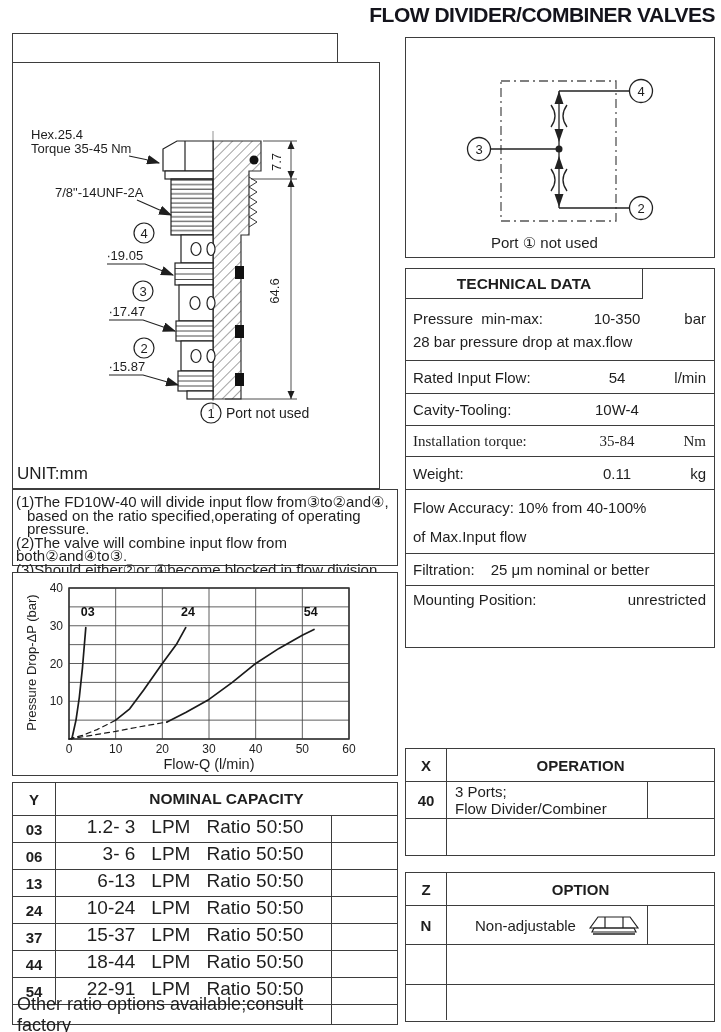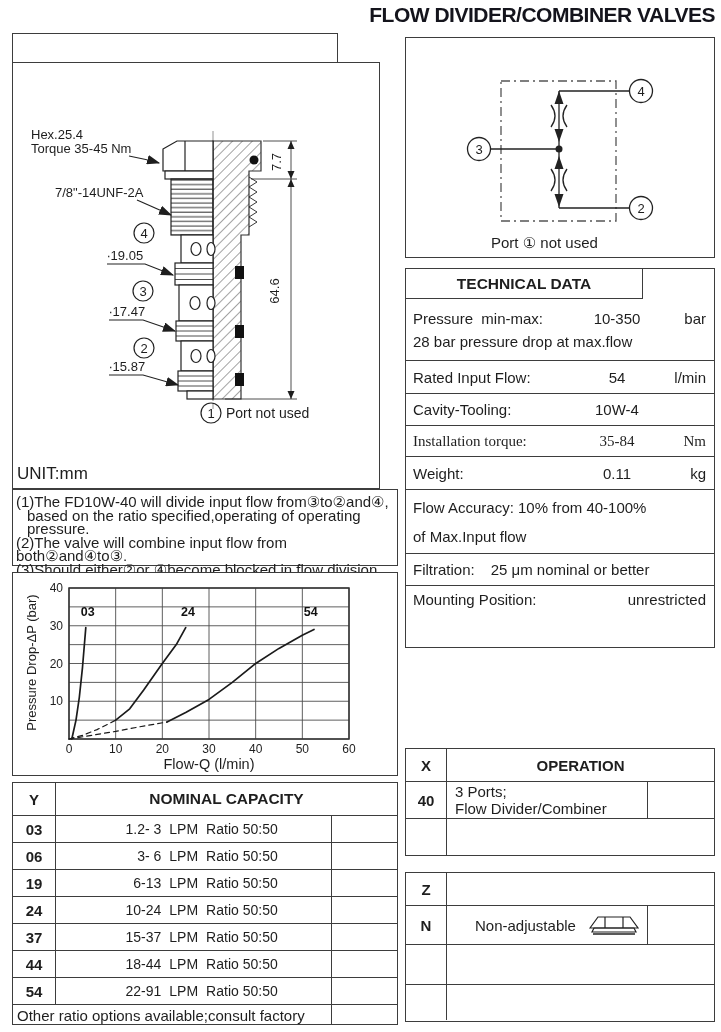--- a/index.html
+++ b/index.html
@@ -55,24 +55,24 @@
   .td-value{width:86px;text-align:center;}
   .td-unit{width:46px;text-align:right;white-space:pre;}
   .spacer{flex:1;}
 
   
   .cap-box{left:12px;top:782px;width:386px;height:243px;font-size:15px;}
   .cap-header{display:flex;height:33px;border-bottom:1.5px solid #3d3d3d;box-sizing:border-box;}
   .cap-col1{width:43px;border-right:1.5px solid #3d3d3d;display:flex;align-items:center;justify-content:center;font-weight:bold;box-sizing:border-box;}
   .cap-title{flex:1;display:flex;align-items:center;justify-content:center;font-weight:bold;font-size:15.5px;}
   .cap-row{display:flex;height:27px;border-bottom:1px solid #3d3d3d;box-sizing:border-box;}
-  .cap-mid{flex:1;display:flex;align-items:center;justify-content:center;gap:8px;font-size:14px;}
+  .cap-mid{flex:1;display:flex;justify-content:center;gap:16px;font-size:19px;}
   .cap-range{white-space:pre;min-width:52px;text-align:right;}
   .cap-end{width:66px;border-left:1px solid #3d3d3d;box-sizing:border-box;}
-  .cap-footer{display:flex;height:20px;box-sizing:border-box;font-size:15px;}
+  .cap-footer{display:flex;height:20px;box-sizing:border-box;font-size:18px;}
   .cap-footer-text{flex:1;display:flex;align-items:center;padding-left:4px;}
 
   .op-box{left:405px;top:748px;width:310px;height:108px;font-size:15px;}
   .op-header{height:33px;}
   .op-row{height:37px;}
   .op-empty{height:36px;}
   .opt-box{left:405px;top:872px;width:310px;height:150px;font-size:15px;}
   .opt-header{height:33px;}
   .opt-row{height:39px;}
   .opt-empty1{height:40px;}
@@ -363,20 +363,21 @@
   </div>
   <div class="ct-row op-empty">
     <div class="ct-code"></div>
     <div class="ct-main"></div>
   </div>
 </div>
 
 <div class="box opt-box">
   <div class="ct-header opt-header">
     <div class="ct-code">Z</div>
+    <div class="ct-title">OPTION</div>
   </div>
   <div class="ct-row opt-row">
     <div class="ct-code">N</div>
     <div class="ct-main nut-wrap">
       <span>Non-adjustable</span>
       <svg width="56" height="26" viewBox="0 0 56 26">
         <g stroke="#222" stroke-width="1.2" fill="none">
           <path d="M4,16 L12,5 H44 L52,16 Z"></path>
           <line x1="19" y1="5" x2="19" y2="16"></line>
           <line x1="37" y1="5" x2="37" y2="16"></line>
@@ -415,21 +416,21 @@
   <div class="cap-row">
     <div class="cap-col1">06</div>
     <div class="cap-mid">
         <span class="cap-range">3- 6</span>
         <span>LPM</span>
         <span>Ratio 50:50</span>
       </div>
     <div class="cap-end"></div>
   </div>
   <div class="cap-row">
-    <div class="cap-col1">19</div>
+    <div class="cap-col1">13</div>
     <div class="cap-mid">
         <span class="cap-range">6-13</span>
         <span>LPM</span>
         <span>Ratio 50:50</span>
       </div>
     <div class="cap-end"></div>
   </div>
   <div class="cap-row">
     <div class="cap-col1">24</div>
     <div class="cap-mid">

